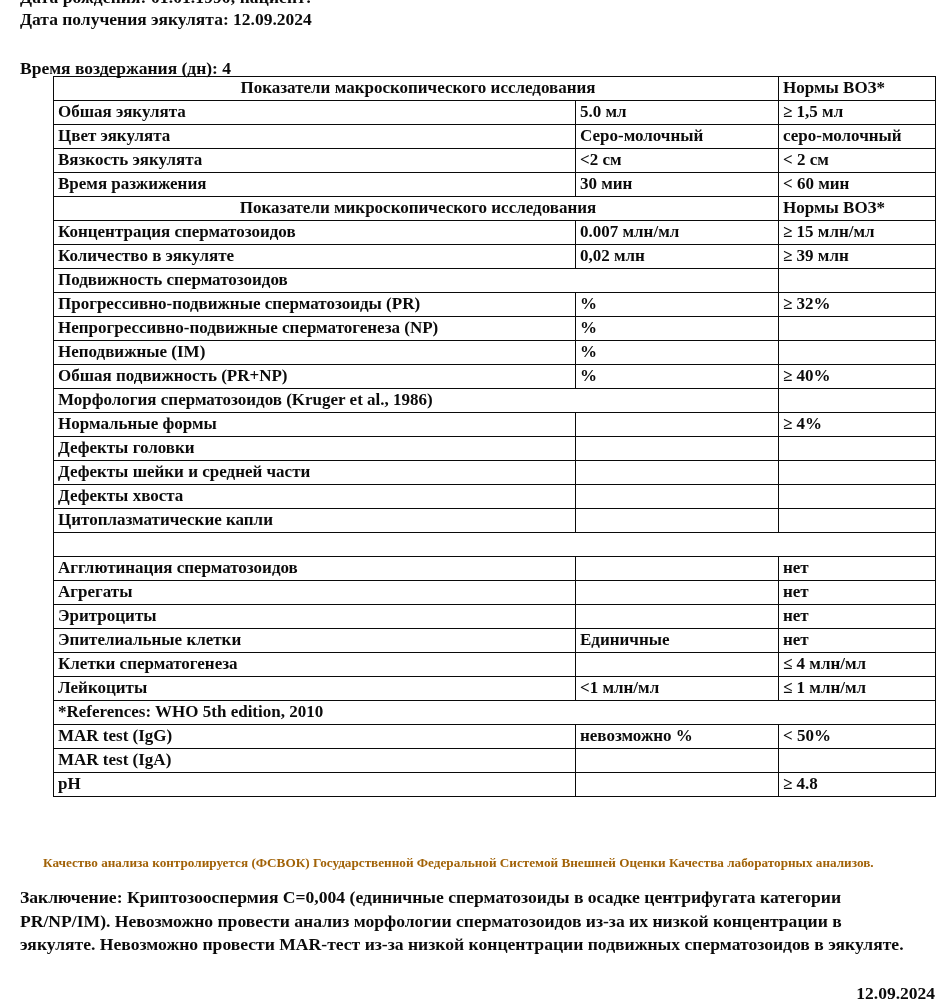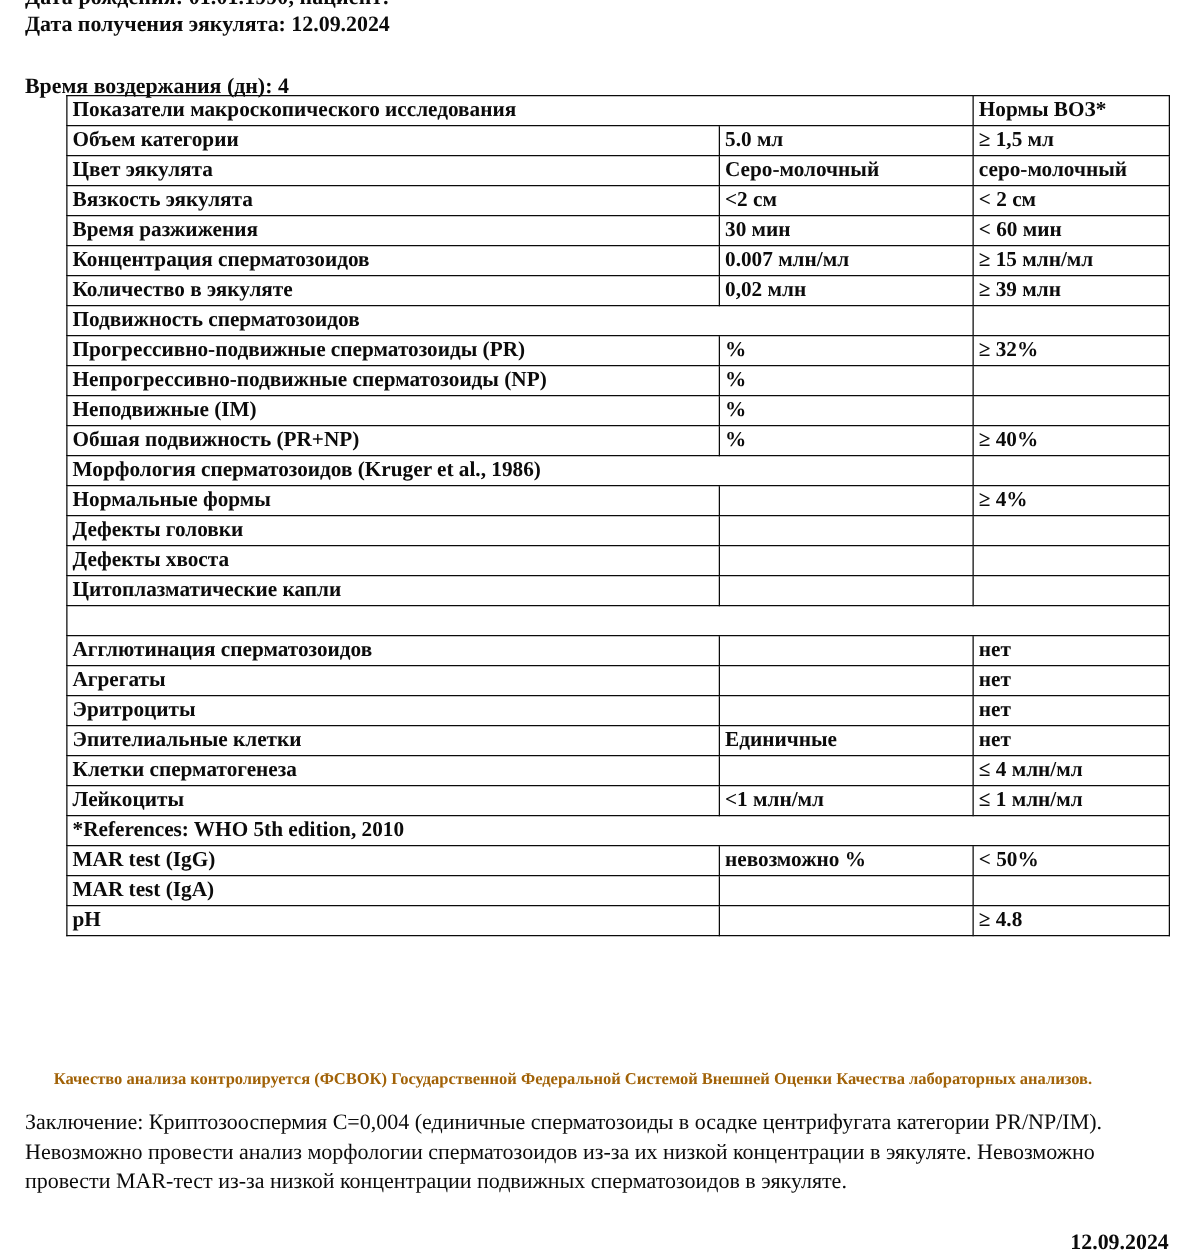--- a/index.html
+++ b/index.html
@@ -70,20 +70,21 @@
     white-space: nowrap;
   }
   col.c-name  { width: 522px; }
   col.c-val   { width: 203px; }
   col.c-norm  { width: 157px; }
 
   td.name  { }
   td.value { }
   td.norm  { }
   td.section {
+    text-align: center;
     font-size: 17.5px;
   }
   td.section-norm {
     font-size: 17.5px;
     margin-left: 27px;
   }
   td.blank-row {
     height: 34px;
   }
   td.refs {
@@ -102,21 +103,21 @@
     line-height: 1.33;
     color: #a16207;
     margin-left: 23px;
   }
   .conclusion {
     position: absolute;
     left: 20px;
     top: 886px;
     width: 900px;
     font-size: 17.6px;
-    font-weight: normal;
+    font-weight: bold;
     line-height: 1.34;
     color: #0b0b0b;
   }
   .footer-date {
     position: absolute;
     right: 16px;
     top: 983px;
     font-size: 17.5px;
     font-weight: bold;
     color: #0b0b0b;
@@ -138,60 +139,64 @@
         <col class="c-name">
         <col class="c-val">
         <col class="c-norm">
       </colgroup>
       <tbody id="tbody">
           <tr>
             <td class="name section" colspan="2">Показатели макроскопического исследования</td>
             <td class="norm section-norm">Нормы ВОЗ*</td>
           </tr>
           <tr>
-            <td class="name">Объем категории</td>
+            <td class="name">Обшая эякулята</td>
             <td class="value">5.0 мл</td>
             <td class="norm">≥ 1,5 мл</td>
           </tr>
           <tr>
             <td class="name">Цвет эякулята</td>
             <td class="value">Серо-молочный</td>
             <td class="norm">серо-молочный</td>
           </tr>
           <tr>
             <td class="name">Вязкость эякулята</td>
             <td class="value">&lt;2 см</td>
             <td class="norm">&lt; 2 см</td>
           </tr>
           <tr>
             <td class="name">Время разжижения</td>
             <td class="value">30 мин</td>
             <td class="norm">&lt; 60 мин</td>
           </tr>
           <tr>
+            <td class="name section" colspan="2">Показатели микроскопического исследования</td>
+            <td class="norm section-norm">Нормы ВОЗ*</td>
+          </tr>
+          <tr>
             <td class="name">Концентрация сперматозоидов</td>
             <td class="value">0.007 млн/мл</td>
             <td class="norm">≥ 15 млн/мл</td>
           </tr>
           <tr>
             <td class="name">Количество в эякуляте</td>
             <td class="value">0,02  млн</td>
             <td class="norm">≥ 39 млн</td>
           </tr>
           <tr>
             <td class="name" colspan="2">Подвижность сперматозоидов</td>
             <td class="norm"></td>
           </tr>
           <tr>
             <td class="name">Прогрессивно-подвижные сперматозоиды (PR)</td>
             <td class="value">%</td>
             <td class="norm">≥ 32%</td>
           </tr>
           <tr>
-            <td class="name">Непрогрессивно-подвижные сперматозоиды (NP)</td>
+            <td class="name">Непрогрессивно-подвижные сперматогенеза (NP)</td>
             <td class="value">%</td>
             <td class="norm"></td>
           </tr>
           <tr>
             <td class="name">Неподвижные  (IM)</td>
             <td class="value">%</td>
             <td class="norm"></td>
           </tr>
           <tr>
             <td class="name">Обшая подвижность (PR+NP)</td>
@@ -202,20 +207,25 @@
             <td class="name" colspan="2">Морфология сперматозоидов (Kruger et al., 1986)</td>
             <td class="norm"></td>
           </tr>
           <tr>
             <td class="name">Нормальные формы</td>
             <td class="value"></td>
             <td class="norm">≥ 4%</td>
           </tr>
           <tr>
             <td class="name">Дефекты  головки</td>
+            <td class="value"></td>
+            <td class="norm"></td>
+          </tr>
+          <tr>
+            <td class="name">Дефекты шейки и средней части</td>
             <td class="value"></td>
             <td class="norm"></td>
           </tr>
           <tr>
             <td class="name">Дефекты  хвоста</td>
             <td class="value"></td>
             <td class="norm"></td>
           </tr>
           <tr>
             <td class="name">Цитоплазматические капли</td>

